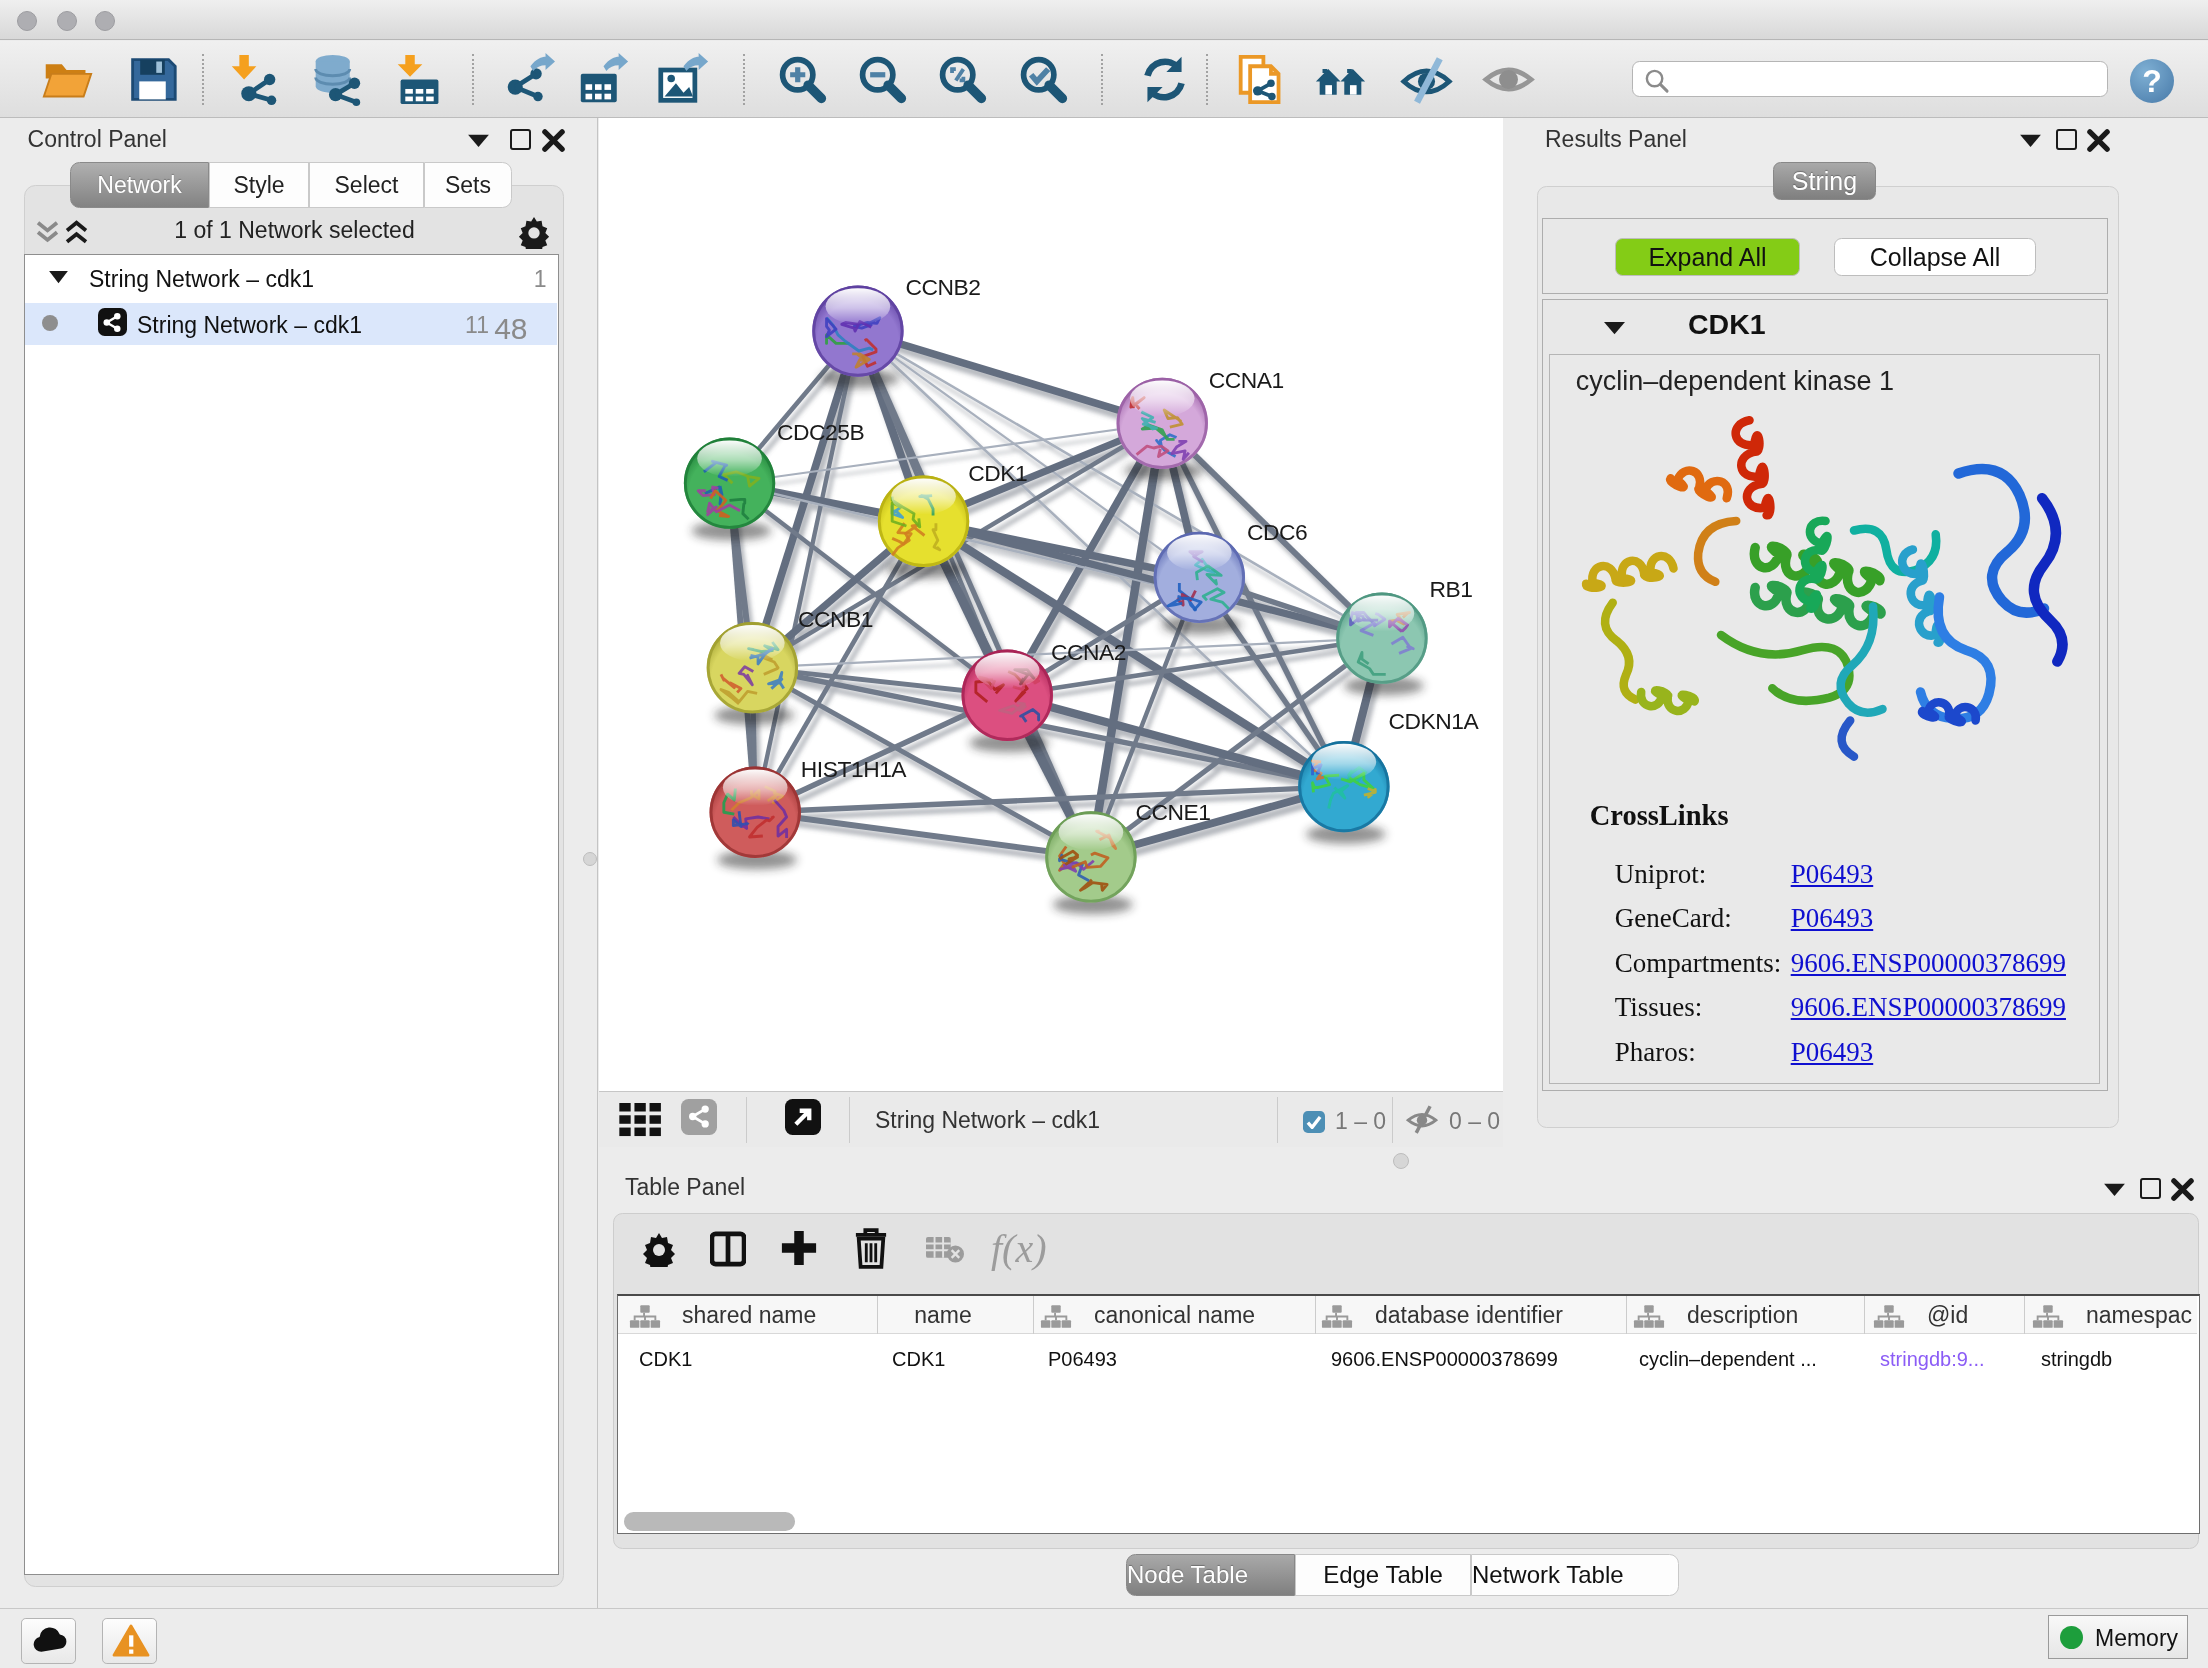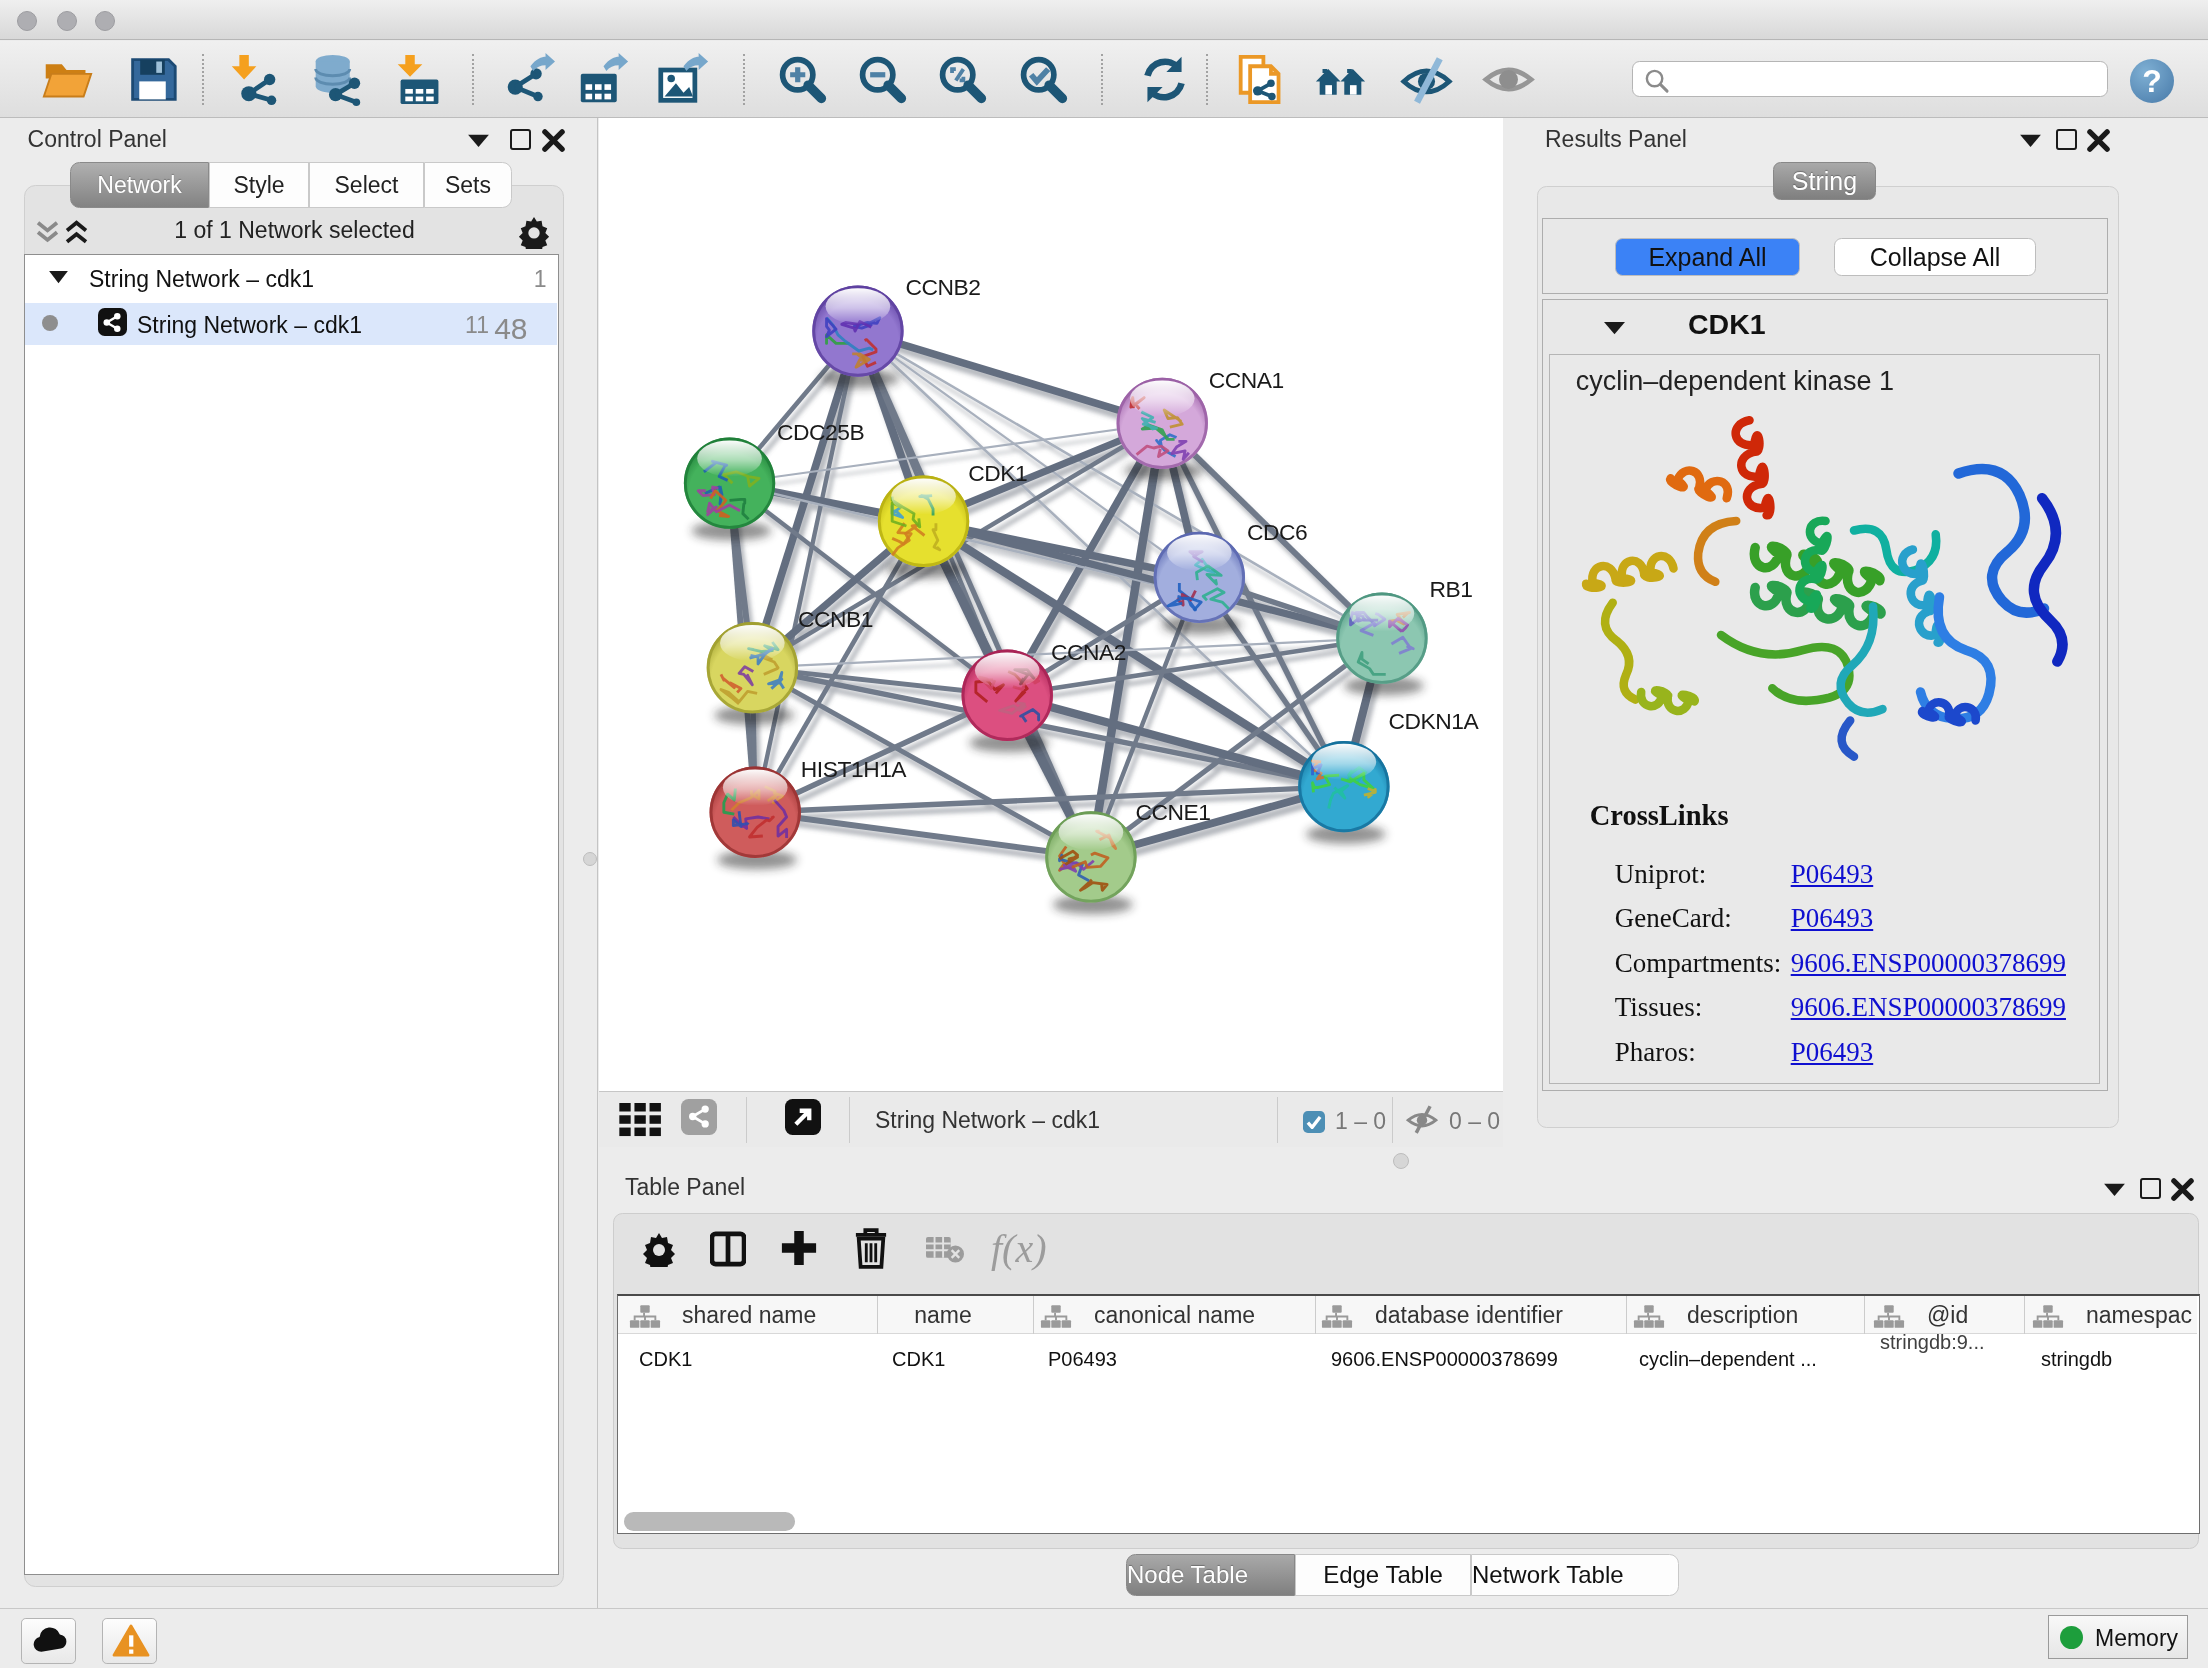--- a/index.html
+++ b/index.html
@@ -578,21 +578,21 @@
   <svg style="position:absolute;left:515px;top:14.3px" width="25" height="17" viewBox="0 0 26 18">
       <path d="M2 3 h22 l-11 13z" fill="#1a1a1a"></path>
     </svg>
   <div style="position:absolute;left:553px;top:11.4px;width:21px;height:21px;border:2.9px solid #1a1a1a;border-radius:2.9px"></div>
   <svg style="position:absolute;left:584px;top:11.4px" width="23" height="23" viewBox="0 0 24 24">
       <path d="M3 3 L21 21 M21 3 L3 21" stroke="#1a1a1a" stroke-width="5.5" stroke-linecap="round"></path>
     </svg>
   <div style="position:absolute;left:34px;top:68px;width:582px;height:942px;background:#e8e8e8;border:1px solid #cfcfcf;border-radius:9.5px"></div>
   <div style="position:absolute;left:270px;top:44px;width:103px;height:38px;background:linear-gradient(#a9a9a9,#7f7f7f);border:1px solid #888;border-radius:7.6px;color:#fff;font-size:25px;text-align:center;line-height:36px;text-shadow:0 -1px 1px rgba(0,0,0,0.3)">String</div>
   <div style="position:absolute;left:39px;top:100px;width:566px;height:76px;border:1.9px solid #adadad">
-    <div style="position:absolute;left:72px;top:19px;width:185px;height:38px;background:#3b82f6;border:1px solid #bdbdbd;border-radius:7.6px;font-size:25px;text-align:center;line-height:36px;color:#111">Expand All</div>
+    <div style="position:absolute;left:72px;top:19px;width:185px;height:38px;background:#84cc16;border:1px solid #bdbdbd;border-radius:7.6px;font-size:25px;text-align:center;line-height:36px;color:#111">Expand All</div>
     <div style="position:absolute;left:291px;top:19px;width:202px;height:38px;background:#fff;border:1px solid #bdbdbd;border-radius:7.6px;font-size:25px;text-align:center;line-height:36px;color:#111">Collapse All</div>
   </div>
   <div style="position:absolute;left:39px;top:181px;width:566px;height:792px;border:1.9px solid #adadad">
     <svg style="position:absolute;left:60px;top:21px" width="23" height="14.3" viewBox="0 0 24 15">
         <path d="M1 1 h22 l-11 13z" fill="#1a1a1a"></path>
       </svg>
     <div style="position:absolute;left:145px;top:7.6px;font-size:28.5px;font-weight:bold;color:#111">CDK1</div>
     <div style="position:absolute;left:5.7px;top:54px;width:551px;height:730px;border:1px solid #b5b5b5;background:#e9e9e9">
       <div style="position:absolute;left:26px;top:11.4px;font-size:27px;color:#222">cyclin–dependent kinase 1</div>
       <svg style="position:absolute;left:9.5px;top:52px" width="533" height="361" viewBox="0 0 560 380" fill="none" stroke-linecap="round">
@@ -735,21 +735,21 @@
     <div style="position:absolute;left:415px;top:0;width:1px;height:38px;background:#ccc"></div>
     <div style="position:absolute;left:697px;top:0;width:1px;height:38px;background:#ccc"></div>
     <div style="position:absolute;left:1008px;top:0;width:1px;height:38px;background:#ccc"></div>
     <div style="position:absolute;left:1246px;top:0;width:1px;height:38px;background:#ccc"></div>
     <div style="position:absolute;left:1406px;top:0;width:1px;height:38px;background:#ccc"></div>
     <div style="position:absolute;left:21px;top:52px;font-size:20px;color:#111">CDK1</div>
     <div style="position:absolute;left:274px;top:52px;font-size:20px;color:#111">CDK1</div>
     <div style="position:absolute;left:430px;top:52px;font-size:20px;color:#111">P06493</div>
     <div style="position:absolute;left:713px;top:52px;font-size:20px;color:#111">9606.ENSP00000378699</div>
     <div style="position:absolute;left:1021px;top:52px;font-size:20px;color:#111">cyclin–dependent ...</div>
-    <div style="position:absolute;left:1262px;top:35px;font-size:20px;color:#404040">stringdb:9...</div>
+    <div style="position:absolute;left:1262px;top:52px;font-size:20px;color:#8b5cf6">stringdb:9...</div>
     <div style="position:absolute;left:1423px;top:52px;font-size:20px;color:#111">stringdb</div>
     <div style="position:absolute;left:5.7px;top:216px;width:171px;height:19px;background:#b9b9b9;border-radius:9.5px"></div>
   </div>
   <div style="position:absolute;left:527px;top:384px;width:169px;height:42px;background:linear-gradient(#a9a9a9,#7f7f7f);border:1px solid #888;border-radius:9.5px 0 0 9.5px;color:#fff;font-size:24px;line-height:40px;text-shadow:0 -1px 1px rgba(0,0,0,0.3)">Node Table</div>
   <div style="position:absolute;left:696px;top:384px;width:176px;height:42px;background:#fdfdfd;border:1px solid #c9c9c9;font-size:24px;text-align:center;line-height:40px;color:#111">Edge Table</div>
   <div style="position:absolute;left:872px;top:384px;width:208px;height:42px;background:#fdfdfd;border:1px solid #c9c9c9;border-radius:0 9.5px 9.5px 0;font-size:24px;text-align:left;line-height:40px;color:#111">Network Table</div>
 </div>
 <div id="statusbar">
   <div class="sbtn" style="left:21px;width:55px">
     <svg style="position:absolute;left:9.5px;top:8.6px" width="36" height="27" viewBox="0 0 38 28">

